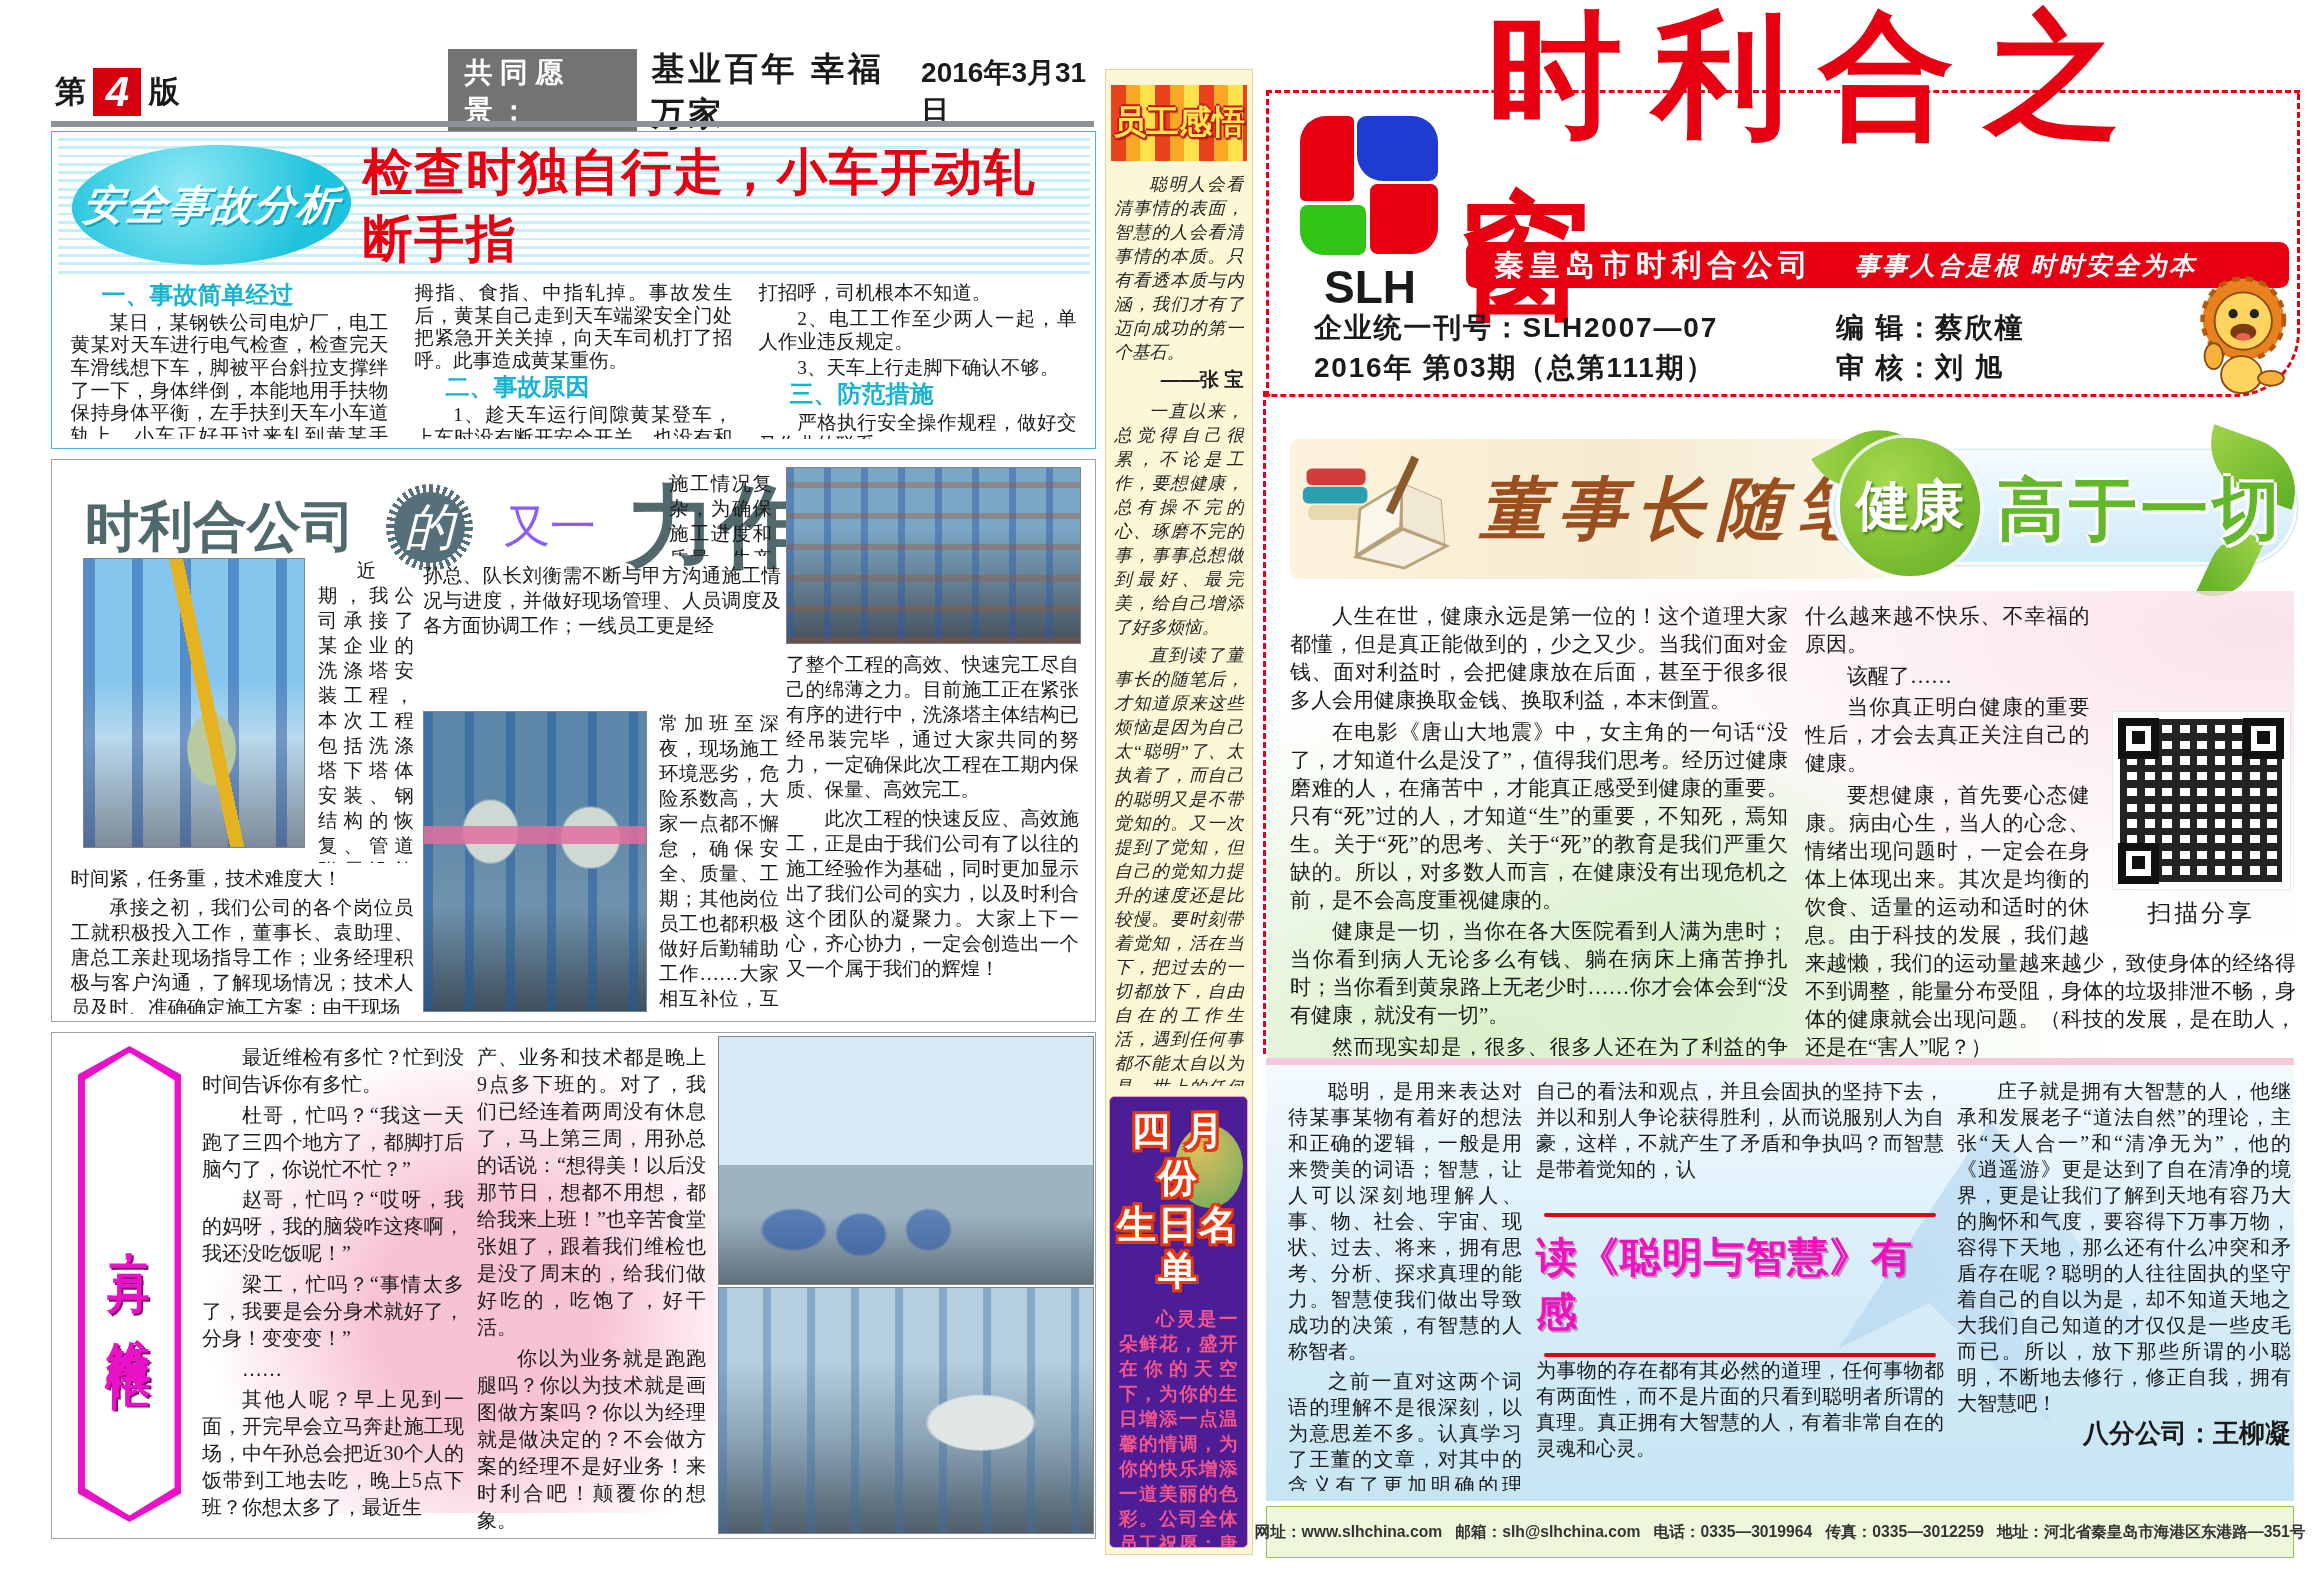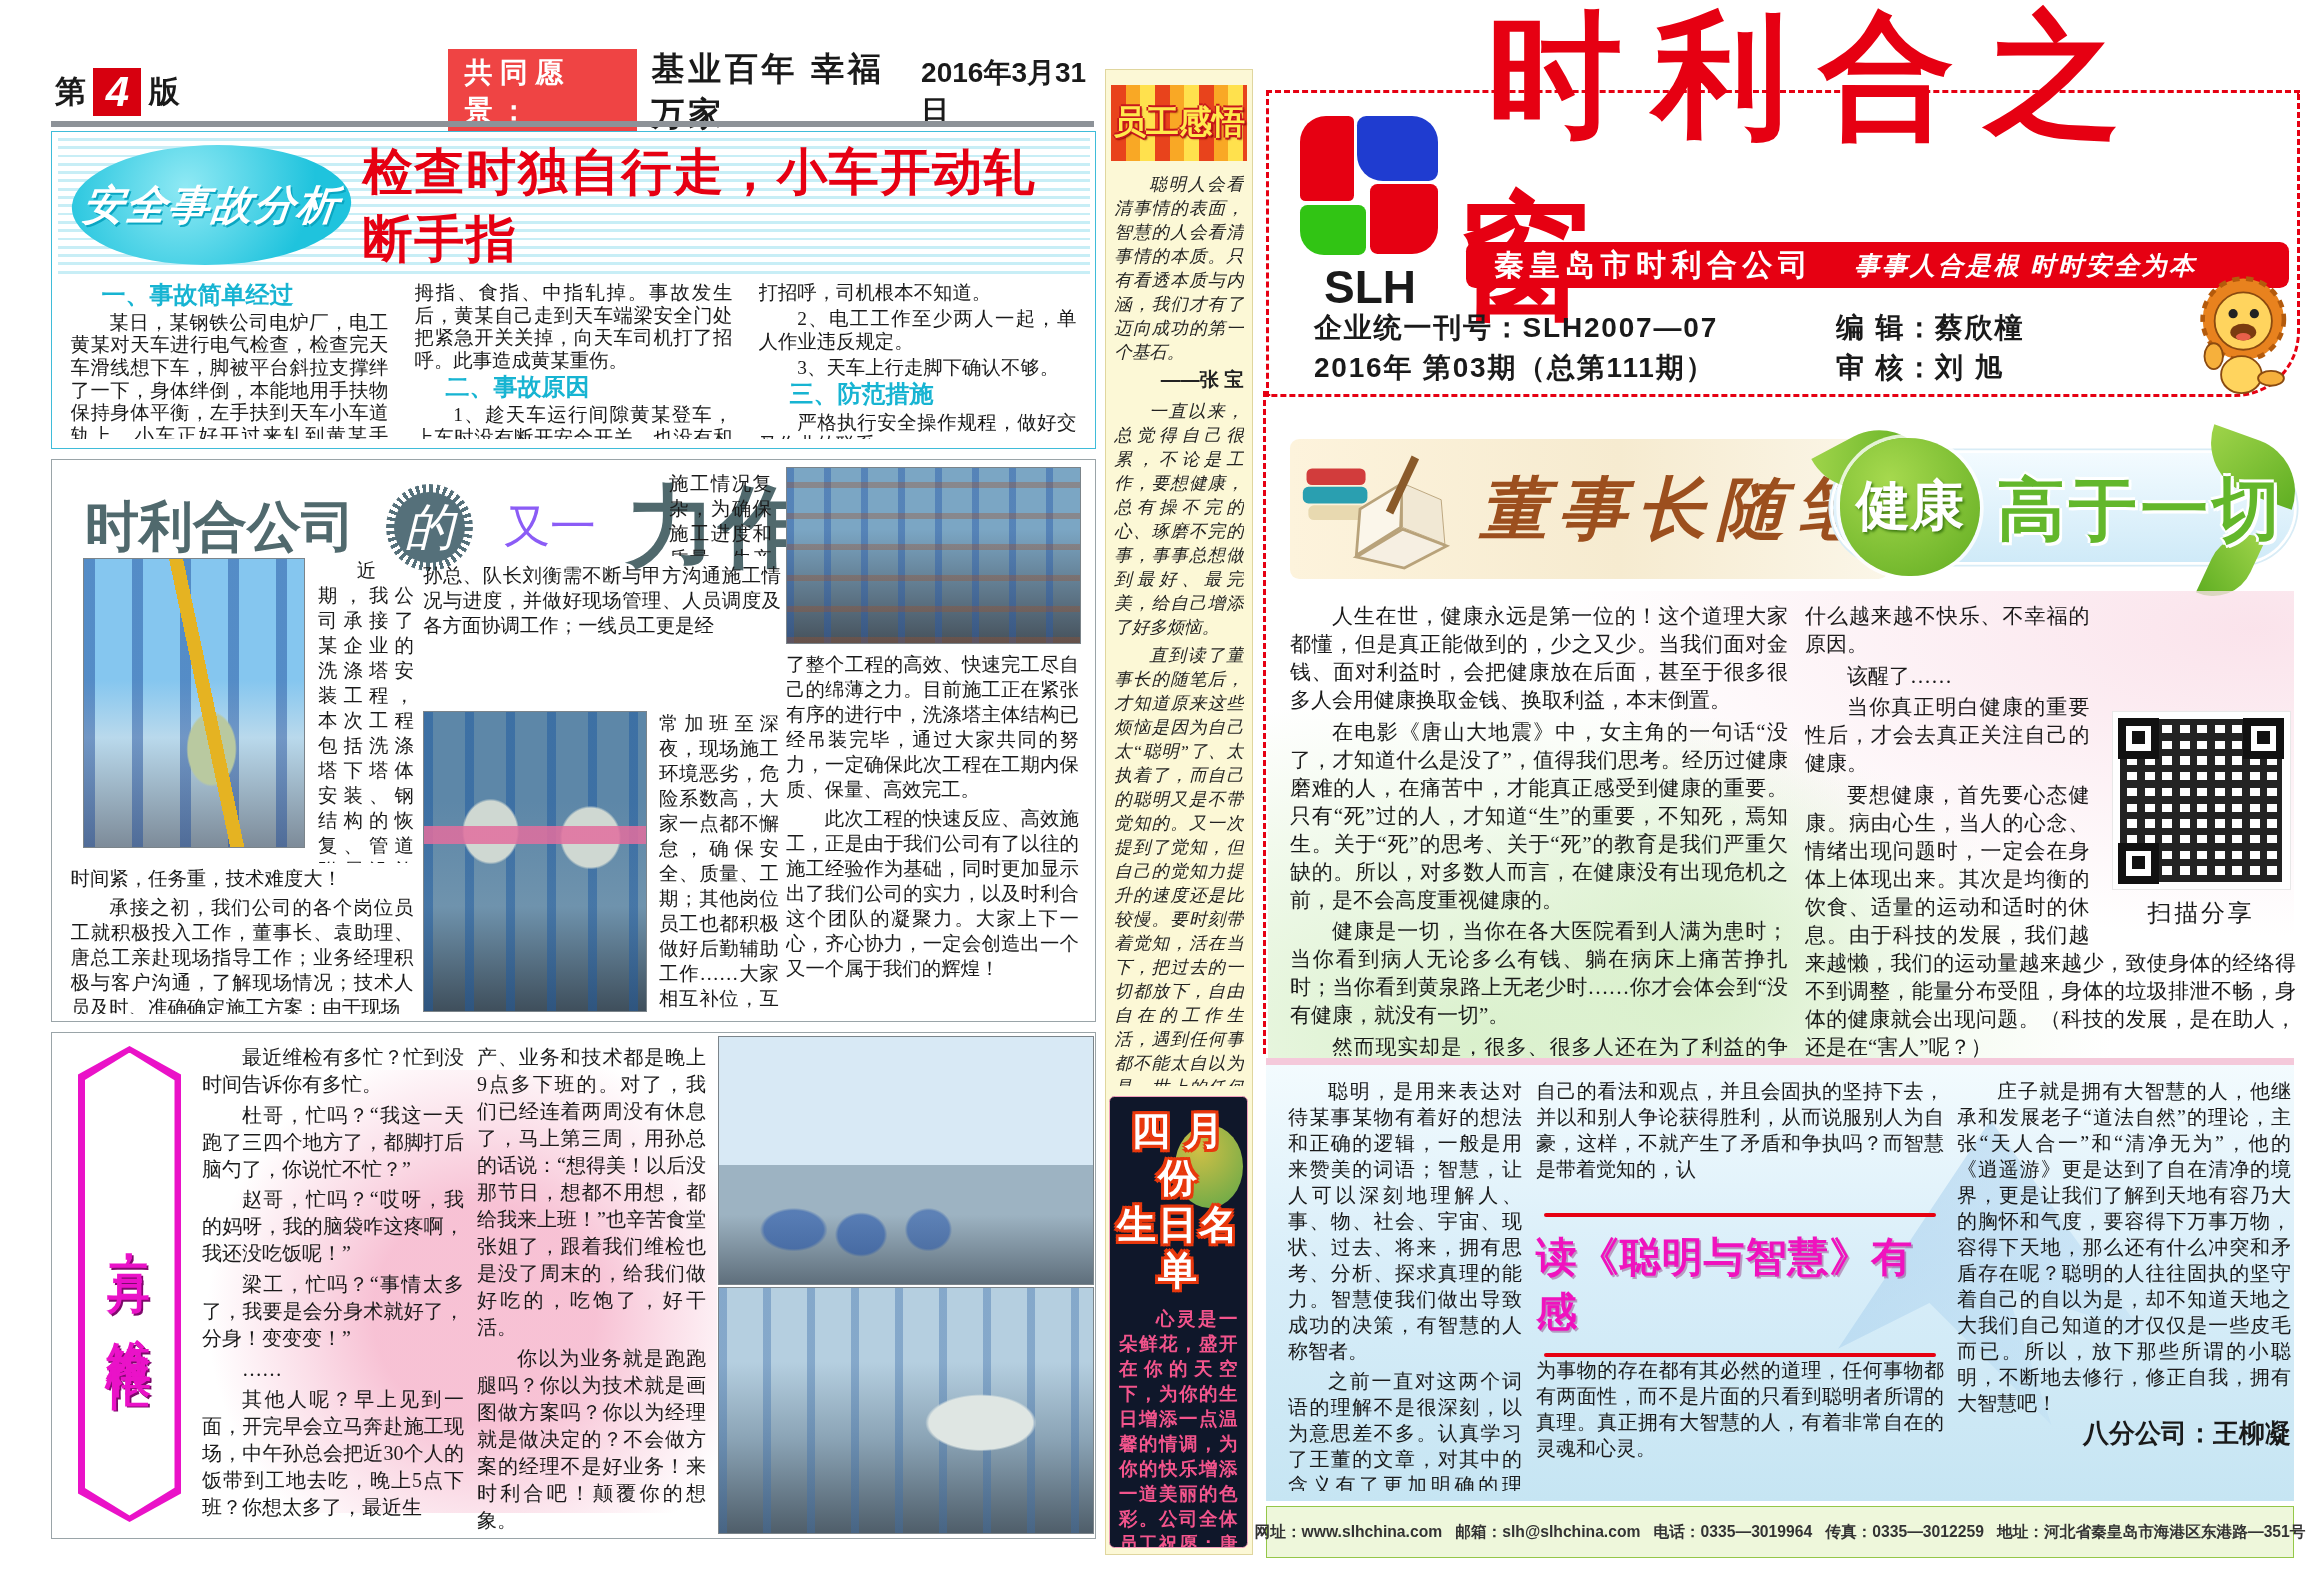--- a/index.html
+++ b/index.html
@@ -9,21 +9,21 @@
   .sans{font-family:"Liberation Sans","DejaVu Sans",sans-serif;}
   p{margin:0 0 3.7px 0;text-align:justify;text-indent:2em;}
   p.noind{text-indent:0;}
 
   
   .lp-head{left:55px;top:65px;width:1038px;height:54px;display:flex;align-items:center;}
   .ph-left{display:flex;align-items:center;gap:7.4px;font-weight:bold;font-size:31px;}
   .pnum{display:inline-flex;align-items:center;justify-content:center;width:48px;height:48px;
         background:#d7000f;color:#fff;font-size:42px;font-weight:bold;font-style:italic;}
   .ph-mid{display:flex;align-items:center;gap:14.8px;margin-left:268px;}
-  .vlabel{background:#ef4444;color:#fff;font-weight:bold;font-size:28px;padding:5.5px 16.6px;letter-spacing:7.4px;}
+  .vlabel{background:#737373;color:#fff;font-weight:bold;font-size:28px;padding:5.5px 16.6px;letter-spacing:7.4px;}
   .vtext{font-weight:bold;font-size:33px;letter-spacing:3.7px;}
   .ph-date{margin-left:auto;font-weight:bold;font-size:28px;}
   .lp-rule{left:51px;top:121px;width:1043px;height:5.5px;background:#8d9298;}
 
   
   .acc{left:51px;top:131px;width:1043px;height:316px;border:1.8px solid #3fbcd9;background:#fff;}
   .acc-band{position:absolute;left:5.5px;top:5.5px;right:5.5px;height:137px;
     background:repeating-linear-gradient(180deg,#c8eef6 0 2.8px,#ffffff 2.8px 8.3px);}
   .acc-badge{position:absolute;left:14.8px;top:7.4px;width:279px;height:120px;border-radius:50%;
     background:radial-gradient(circle at 40% 35%,#8fe9f4,#1fc3dd 70%);display:flex;align-items:center;justify-content:center;
@@ -96,21 +96,21 @@
 
   
   .strip{left:1105px;top:69px;width:146px;height:1484px;background:#fcf8d6;border:0.9px solid #e0d69e;overflow:hidden;}
   .strip-head{margin:14.8px 4.6px 11px;height:76px;display:flex;align-items:center;justify-content:center;
     background:repeating-linear-gradient(90deg,#e8431c 0 14.8px,#f9a825 14.8px 29.5px,#ffe14d 29.5px 44px);
     font-family:"Liberation Sans","DejaVu Sans",sans-serif;font-weight:bold;font-size:33px;color:#ffe94d;
     text-shadow:-1.8px 0 #c8161d,1.8px 0 #c8161d,0 -1.8px #c8161d,0 1.8px #c8161d,1.8px 1.8px 1.8px #7a0000;}
   .strip-body{margin:0 8.3px;font-style:italic;font-size:17.5px;line-height:24px;color:#222;height:914px;overflow:hidden;}
   .strip-body .sig{text-align:right;font-weight:bold;font-style:normal;font-size:19.4px;
     font-family:"Liberation Sans","DejaVu Sans",sans-serif;margin:1.8px 0 7.4px;}
-  .bday{position:absolute;left:2.8px;top:1026px;width:137px;height:450px;background:#0f172a;
+  .bday{position:absolute;left:2.8px;top:1026px;width:137px;height:450px;background:#4c1d95;
     border:1.8px solid #f09ebc;border-radius:5.5px;overflow:hidden;}
   .bday::before{content:"";position:absolute;left:65px;top:28px;width:68px;height:83px;border-radius:50%;
     background:radial-gradient(circle at 35% 30%,#ffe94d,#8ed14f 80%);opacity:.8;}
   .bday-title{position:relative;margin-top:11px;text-align:center;font-family:"Liberation Sans","DejaVu Sans",sans-serif;
     font-weight:bold;font-size:39px;line-height:1.2;color:#fff;letter-spacing:1.8px;
     text-shadow:-2.8px 0 #e8380d,2.8px 0 #e8380d,0 -2.8px #e8380d,0 2.8px #e8380d,2.8px 2.8px 0 #e8380d,-2.8px 2.8px 0 #e8380d,2.8px -2.8px 0 #e8380d,-2.8px -2.8px 0 #e8380d;}
   .bday-body{position:relative;margin:11px 9.2px 0;color:#f2548c;font-weight:bold;font-size:18.5px;line-height:25px;
     font-family:"Liberation Sans","DejaVu Sans",sans-serif;text-align:justify;text-indent:2em;}
 
   

